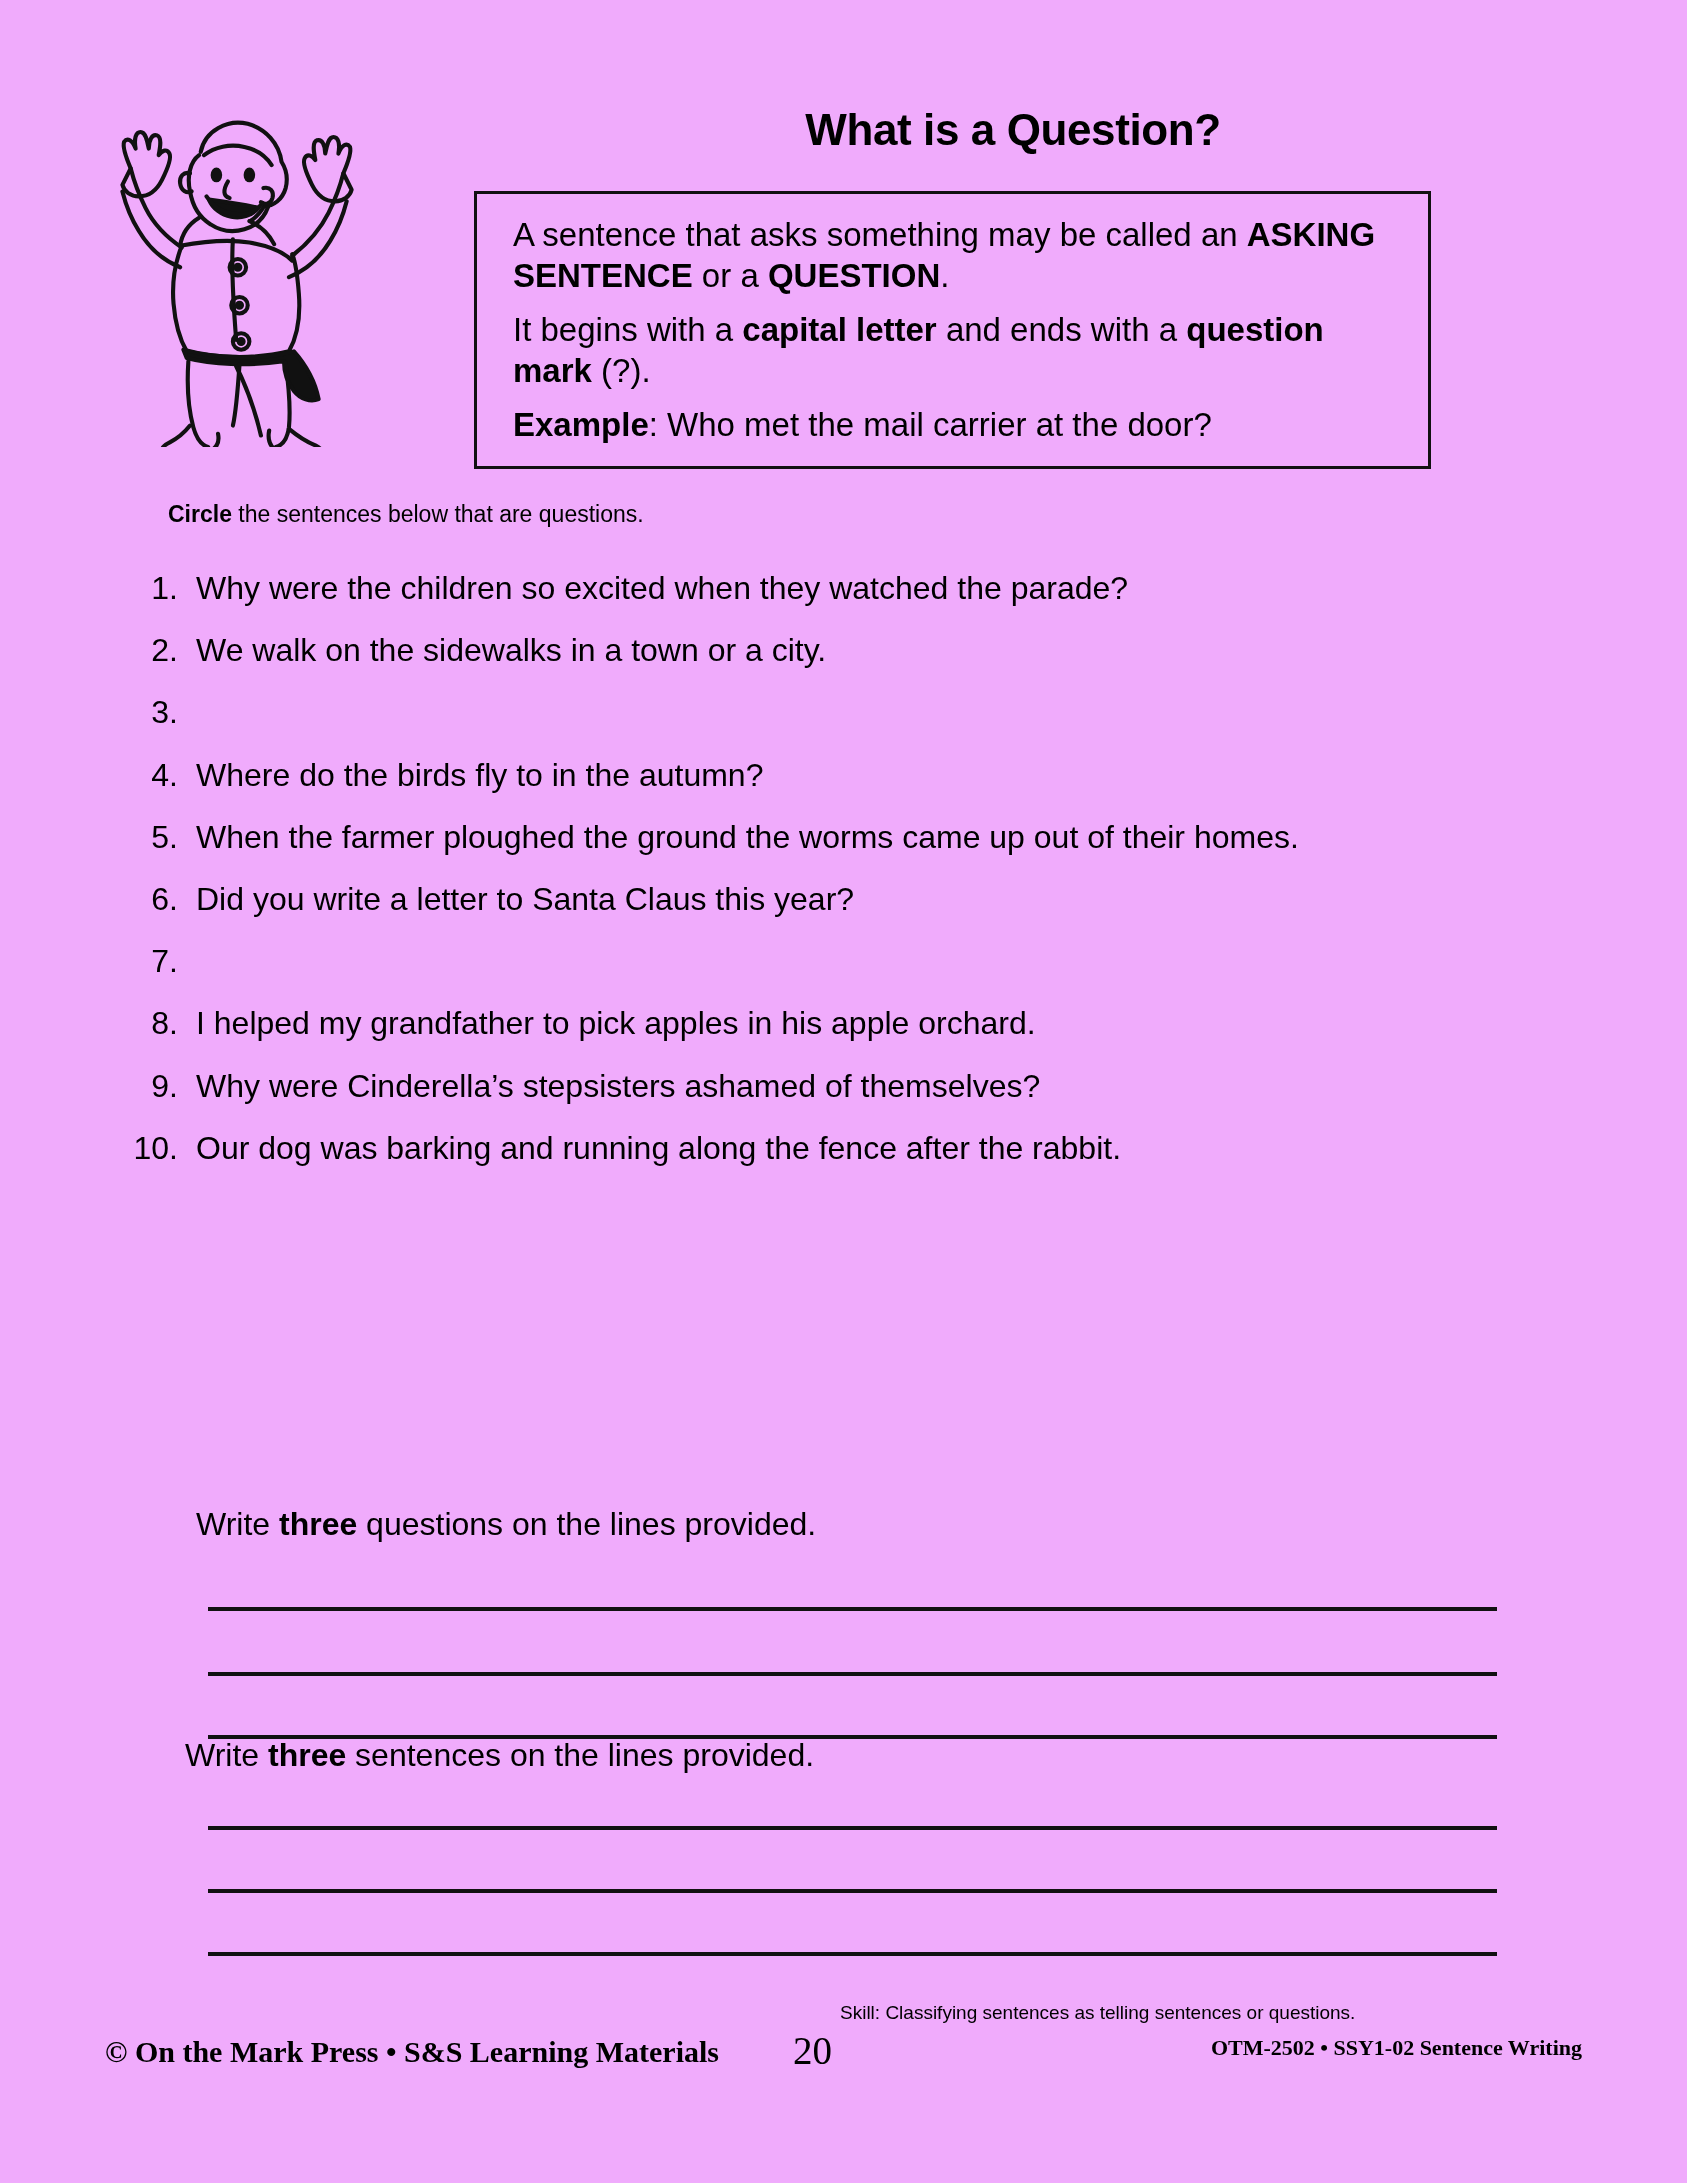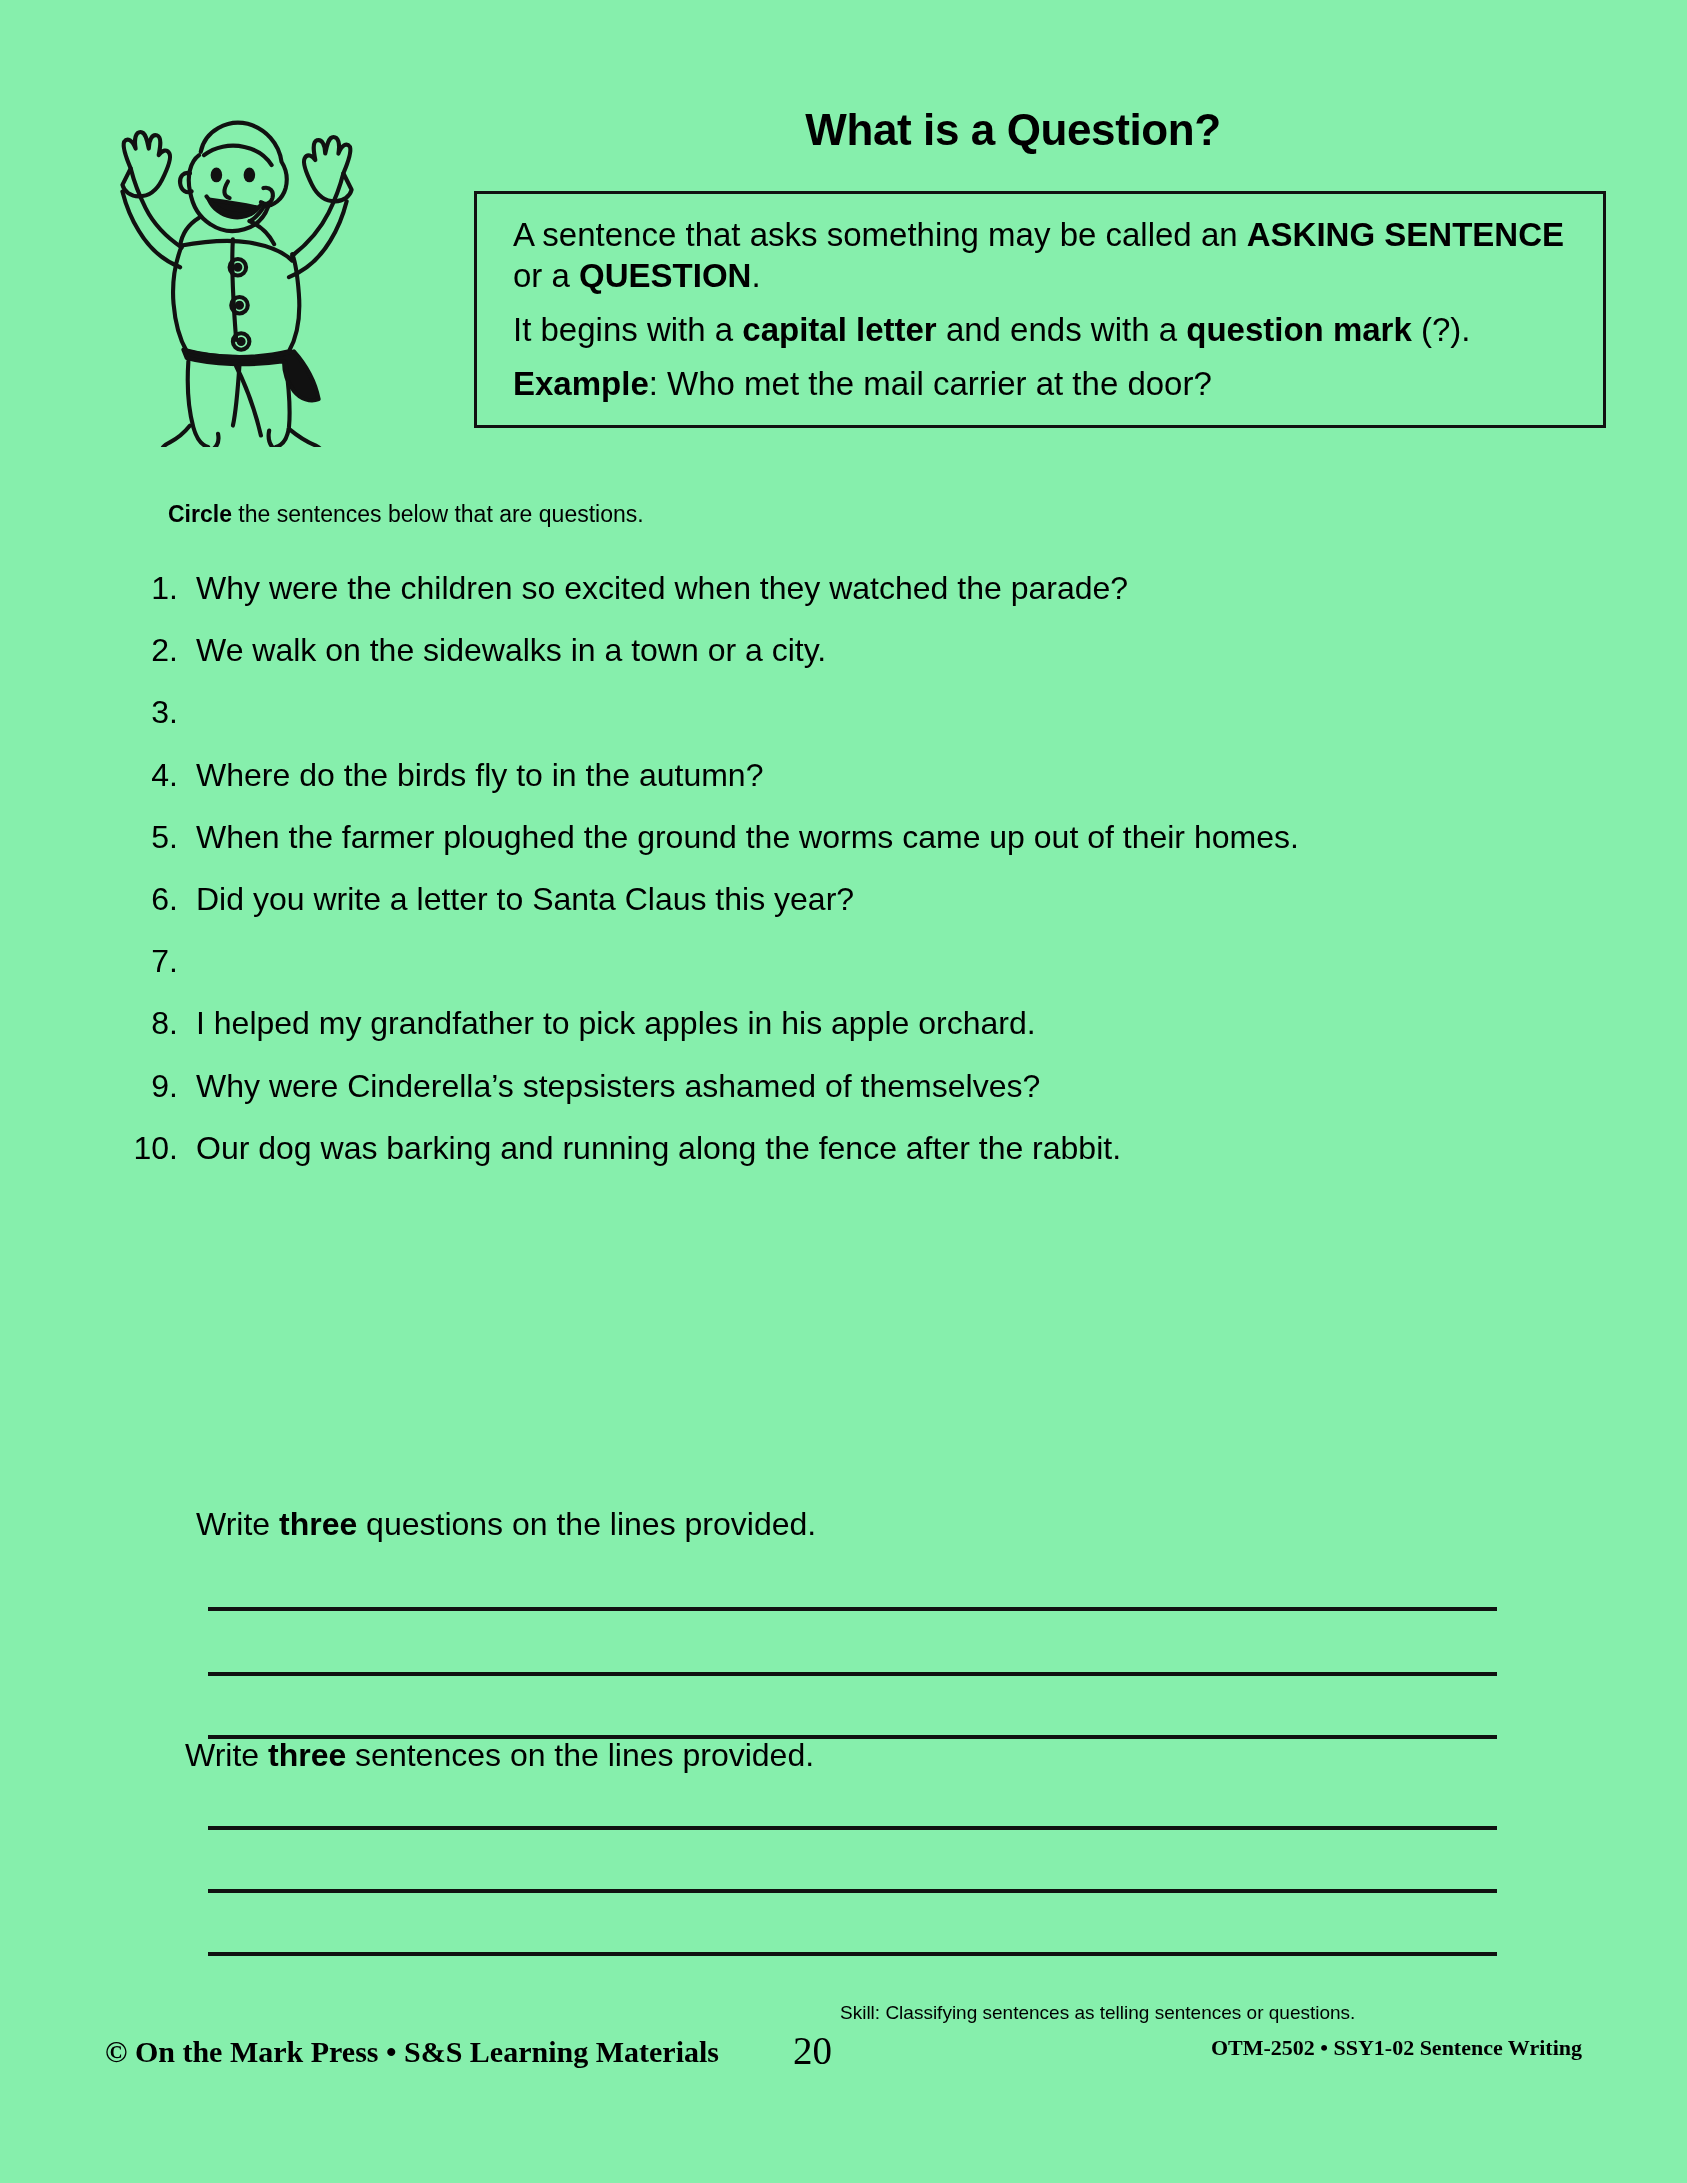--- a/index.html
+++ b/index.html
@@ -12,21 +12,21 @@
     height: 2183px;
     position: relative;
     font-family: "Liberation Sans", sans-serif;
     color: #000000;
     overflow: hidden;
   }
 
   .page {
     position: absolute;
     inset: 0;
-    background: #86efac;
+    background: #f0abfc;
   }
 
   
   .mascot {
     position: absolute;
     left: 91px;
     top: 76px;
     width: 264px;
     height: 371px;
   }
@@ -40,21 +40,21 @@
     width: 1104px;
     text-align: center;
     font-size: 44px;
     font-weight: bold;
     letter-spacing: -0.4px;
   }
   .def-box-inner {
     position: absolute;
     left: 474px;
     top: 191px;
-    width: 1132px;
+    width: 957px;
     box-sizing: border-box;
     border: 3.3px solid #111;
     padding: 21.4px 25px 20px 36px;
     font-size: 33px;
     line-height: 1.24;
   }
   .def-line { margin: 0 0 13px 0; }
   .def-line:last-child { margin-bottom: 0; }
   .def-line b { font-weight: bold; }
 

